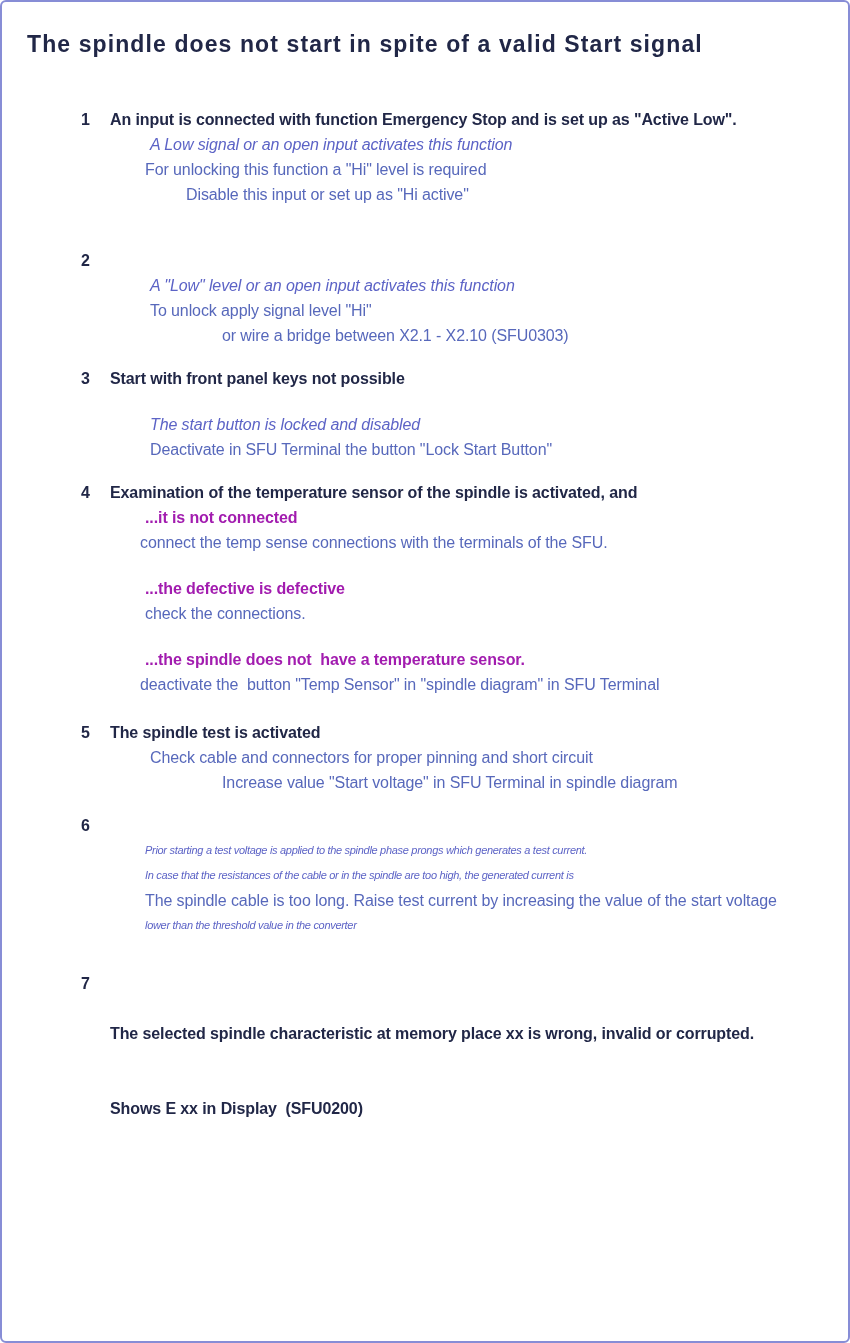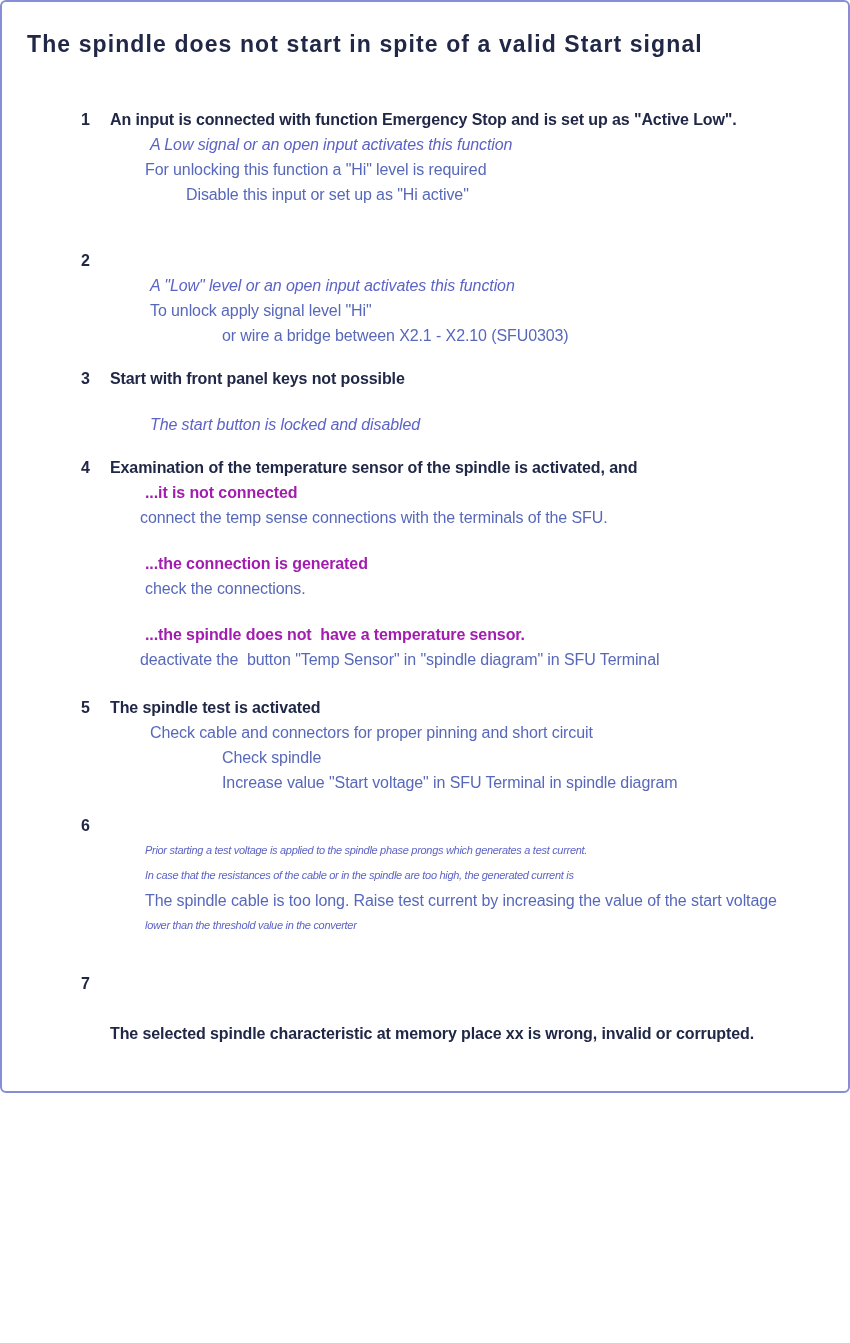--- a/index.html
+++ b/index.html
@@ -1,19 +1,19 @@
 <!DOCTYPE html>
 <html><head>
 <meta charset="utf-8">
 <style>
   html, body { margin: 0; padding: 0; background: #ffffff; }
   .page {
     position: relative;
     width: 850px;
-    height: 1093px;
+    height: 1343px;
     box-sizing: border-box;
     background: #ffffff;
     border: 2px solid #878dd6;
     border-radius: 6px;
     padding-top: 27px;
     font-family: "Liberation Sans", sans-serif;
     overflow: hidden;
   }
   .title {
     margin: 0 0 0 25px;
@@ -88,38 +88,38 @@
   </div>
   <div class="line note in-c mt19">A "Low" level or an open input activates this function</div>
   <div class="line rem in-c mt19">To unlock apply signal level "Hi"</div>
   <div class="line rem in-e">or wire a bridge between X2.1 - X2.10 (SFU0303)</div>
 
   <div class="sec-head mt18">
     <span class="num">3</span>
     <span class="ht">Start with front panel keys not possible</span>
   </div>
   <div class="line note in-c mt21">The start button is locked and disabled</div>
+  <div class="line rem in-c mt19">Deactivate in SFU Terminal the button "Lock Start Button"</div>
 
   <div class="sec-head mt18">
     <span class="num">4</span>
     <span class="ht">Examination of the temperature sensor of the spindle is activated, and</span>
   </div>
   <div class="line sub in-b mt19">...it is not connected</div>
   <div class="line rem in-a">connect the temp sense connections with the terminals of the SFU.</div>
-  <div class="line sub in-b mt21">...the connection is generated</div>
+  <div class="line sub in-b mt21">...the defective is defective</div>
   <div class="line rem in-b">check the connections.</div>
   <div class="line sub in-b mt21">...the spindle does not  have a temperature sensor.</div>
   <div class="line rem in-a">deactivate the  button "Temp Sensor" in "spindle diagram" in SFU Terminal</div>
 
   <div class="sec-head mt23">
     <span class="num">5</span>
     <span class="ht">The spindle test is activated</span>
   </div>
   <div class="line rem in-c mt19">Check cable and connectors for proper pinning and short circuit</div>
-  <div class="line rem in-e">Check spindle</div>
   <div class="line rem in-e">Increase value "Start voltage" in SFU Terminal in spindle diagram</div>
 
   <div class="sec-head mt18">
     <span class="num">6</span>
   </div>
   <div class="line note small in-b mt19">Prior starting a test voltage is applied to the spindle phase prongs which generates a test current.</div>
   <div class="line note small in-b">In case that the resistances of the cable or in the spindle are too high, the generated current is</div>
   <div class="line rem in-b mt19">The spindle cable is too long. Raise test current by increasing the value of the start voltage</div>
   <div class="line note small in-b">lower than the threshold value in the converter</div>
 

